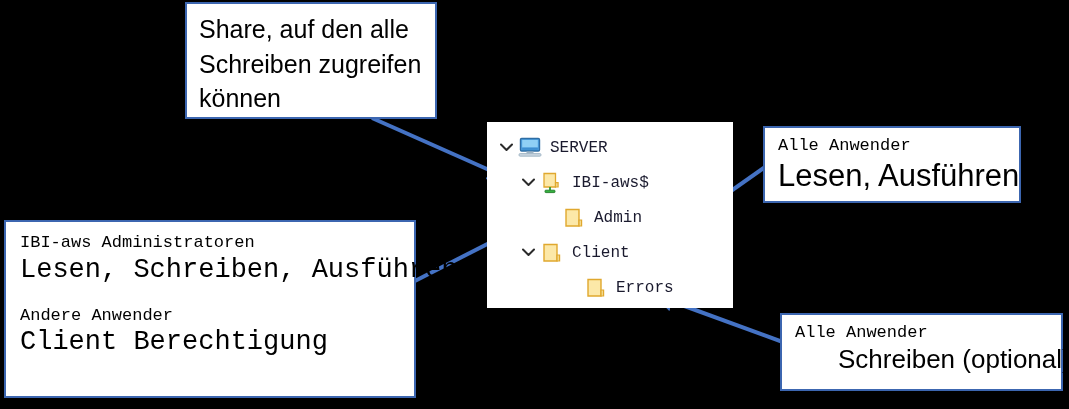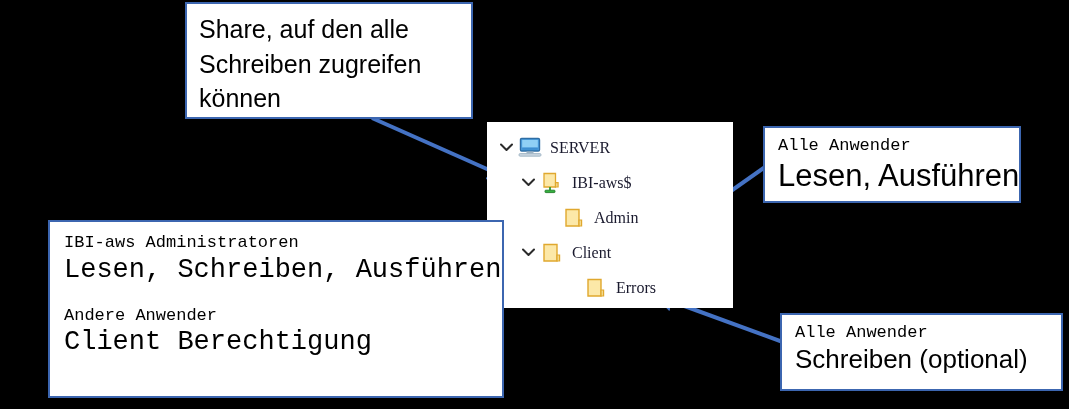--- a/index.html
+++ b/index.html
@@ -32,43 +32,42 @@
     font-family: Liberation Mono, monospace;
   }
   .line-big {
     font-size: 25px;
     line-height: 1.22;
     white-space: nowrap;
   }
   .line-gap { height: 18px; }
 
   #callout-share {
-    left: 185px; top: 2px; width: 288px; height: 117px;
+    left: 185px; top: 2px; width: 252px; height: 117px;
     padding: 8px 12px;
   }
   #callout-share .line-big { font-size: 25px; line-height: 1.38; }
 
   #callout-admins {
-    left: 4px; top: 220px; width: 456px; height: 178px;
+    left: 4px; top: 220px; width: 412px; height: 178px;
     padding: 10px 14px;
-    margin-left: 44px;
   }
   #callout-admins .line-big { font-size: 27px; font-family: Liberation Mono, monospace; }
 
   #callout-allread {
     left: 763px; top: 126px; width: 258px; height: 77px;
     padding: 7px 13px;
   }
   #callout-allread .line-big { font-size: 31px; }
 
   #callout-allwrite {
     left: 780px; top: 313px; width: 283px; height: 78px;
     padding: 7px 13px;
   }
-  #callout-allwrite .line-big { font-size: 26px; }
+  #callout-allwrite .line-big { font-size: 26px; margin-left: 43px; }
 
   
   .arrow-layer {
     position: absolute;
     left: 0; top: 0;
     width: 1069px;
     height: 409px;
     pointer-events: none;
   }
 
@@ -104,21 +103,21 @@
     width: 26px;
     flex: 0 0 26px;
     display: flex;
     align-items: center;
     justify-content: center;
     margin-right: 7px;
   }
   .tree-label {
     font-size: 16px;
     color: #1a1a2e;
-    font-family: Liberation Serif, serif;
+    font-family: Liberation Mono, monospace;
     white-space: nowrap;
   }
 </style>
 </head>
 <body>
 
 <div id="canvas">
 
   <svg class="arrow-layer" viewBox="0 0 1069 409" width="1069" height="409">
     <defs>

